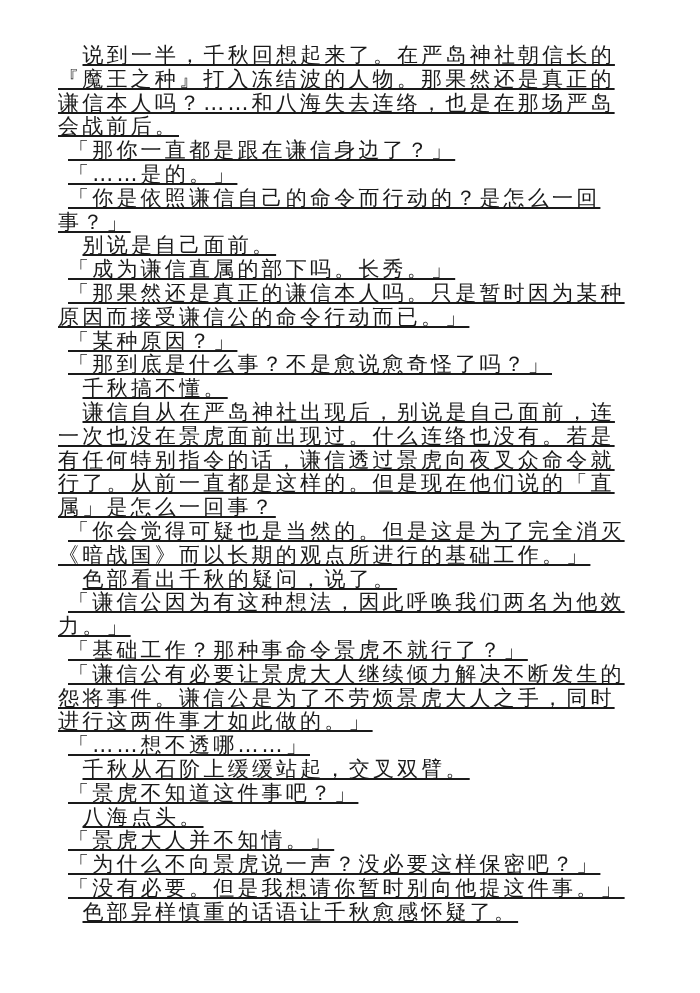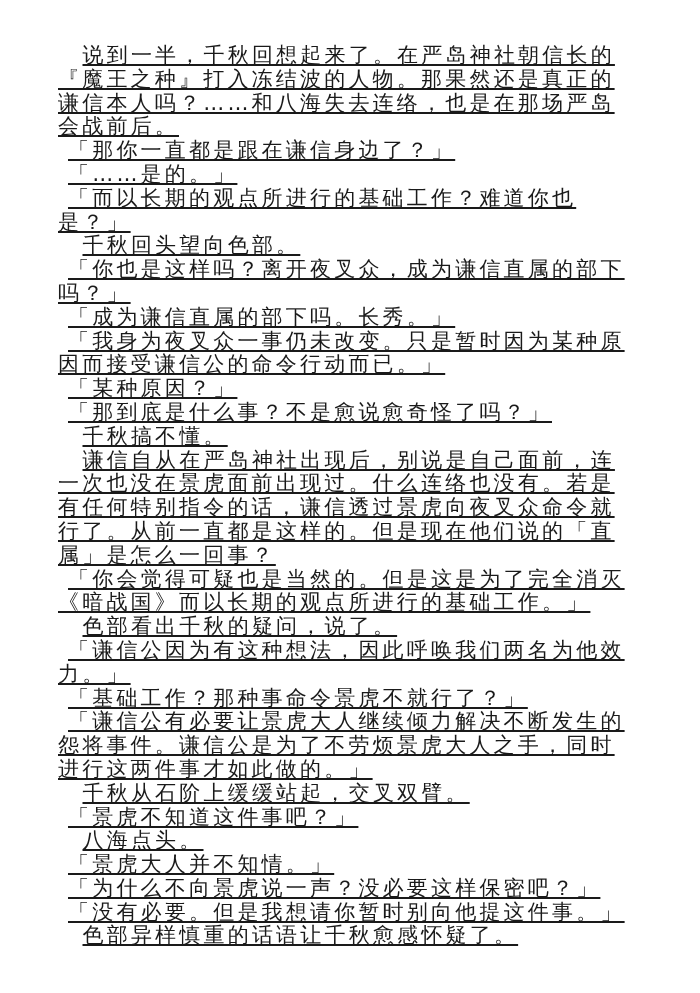--- a/index.html
+++ b/index.html
@@ -36,34 +36,34 @@
       text-indent: 10px;
     }
   </style>
 </head>
 <body>
 
 <div class="page">
   <p class="para">说到一半，千秋回想起来了。在严岛神社朝信长的『魔王之种』打入冻结波的人物。那果然还是真正的谦信本人吗？……和八海失去连络，也是在那场严岛会战前后。</p>
   <p class="para dialog">「那你一直都是跟在谦信身边了？」</p>
   <p class="para dialog">「……是的。」</p>
-  <p class="para dialog">「而以长期的观点所进行的基础工作？难道你也是？」</p>
-  <p class="para">千秋回头望向色部。</p>
-  <p class="para dialog">「你也是这样吗？离开夜叉众，成为谦信直属的部下吗？」</p>
+  <p class="para dialog">「你是依照谦信自己的命令而行动的？是怎么一回事？」</p>
+  <p class="para">别说是自己面前。</p>
   <p class="para dialog">「成为谦信直属的部下吗。长秀。」</p>
-  <p class="para dialog">「我身为夜叉众一事仍未改变。只是暂时因为某种原因而接受谦信公的命令行动而已。」</p>
+  <p class="para dialog">「那果然还是真正的谦信本人吗。只是暂时因为某种原因而接受谦信公的命令行动而已。」</p>
   <p class="para dialog">「某种原因？」</p>
   <p class="para dialog">「那到底是什么事？不是愈说愈奇怪了吗？」</p>
   <p class="para">千秋搞不懂。</p>
   <p class="para">谦信自从在严岛神社出现后，别说是自己面前，连一次也没在景虎面前出现过。什么连络也没有。若是有任何特别指令的话，谦信透过景虎向夜叉众命令就行了。从前一直都是这样的。但是现在他们说的「直属」是怎么一回事？</p>
   <p class="para dialog">「你会觉得可疑也是当然的。但是这是为了完全消灭《暗战国》而以长期的观点所进行的基础工作。」</p>
   <p class="para">色部看出千秋的疑问，说了。</p>
   <p class="para dialog">「谦信公因为有这种想法，因此呼唤我们两名为他效力。」</p>
   <p class="para dialog">「基础工作？那种事命令景虎不就行了？」</p>
   <p class="para dialog">「谦信公有必要让景虎大人继续倾力解决不断发生的怨将事件。谦信公是为了不劳烦景虎大人之手，同时进行这两件事才如此做的。」</p>
+  <p class="para dialog">「……想不透哪……」</p>
   <p class="para">千秋从石阶上缓缓站起，交叉双臂。</p>
   <p class="para dialog">「景虎不知道这件事吧？」</p>
   <p class="para">八海点头。</p>
   <p class="para dialog">「景虎大人并不知情。」</p>
   <p class="para dialog">「为什么不向景虎说一声？没必要这样保密吧？」</p>
   <p class="para dialog">「没有必要。但是我想请你暂时别向他提这件事。」</p>
   <p class="para">色部异样慎重的话语让千秋愈感怀疑了。</p>
 
 </div>
 

